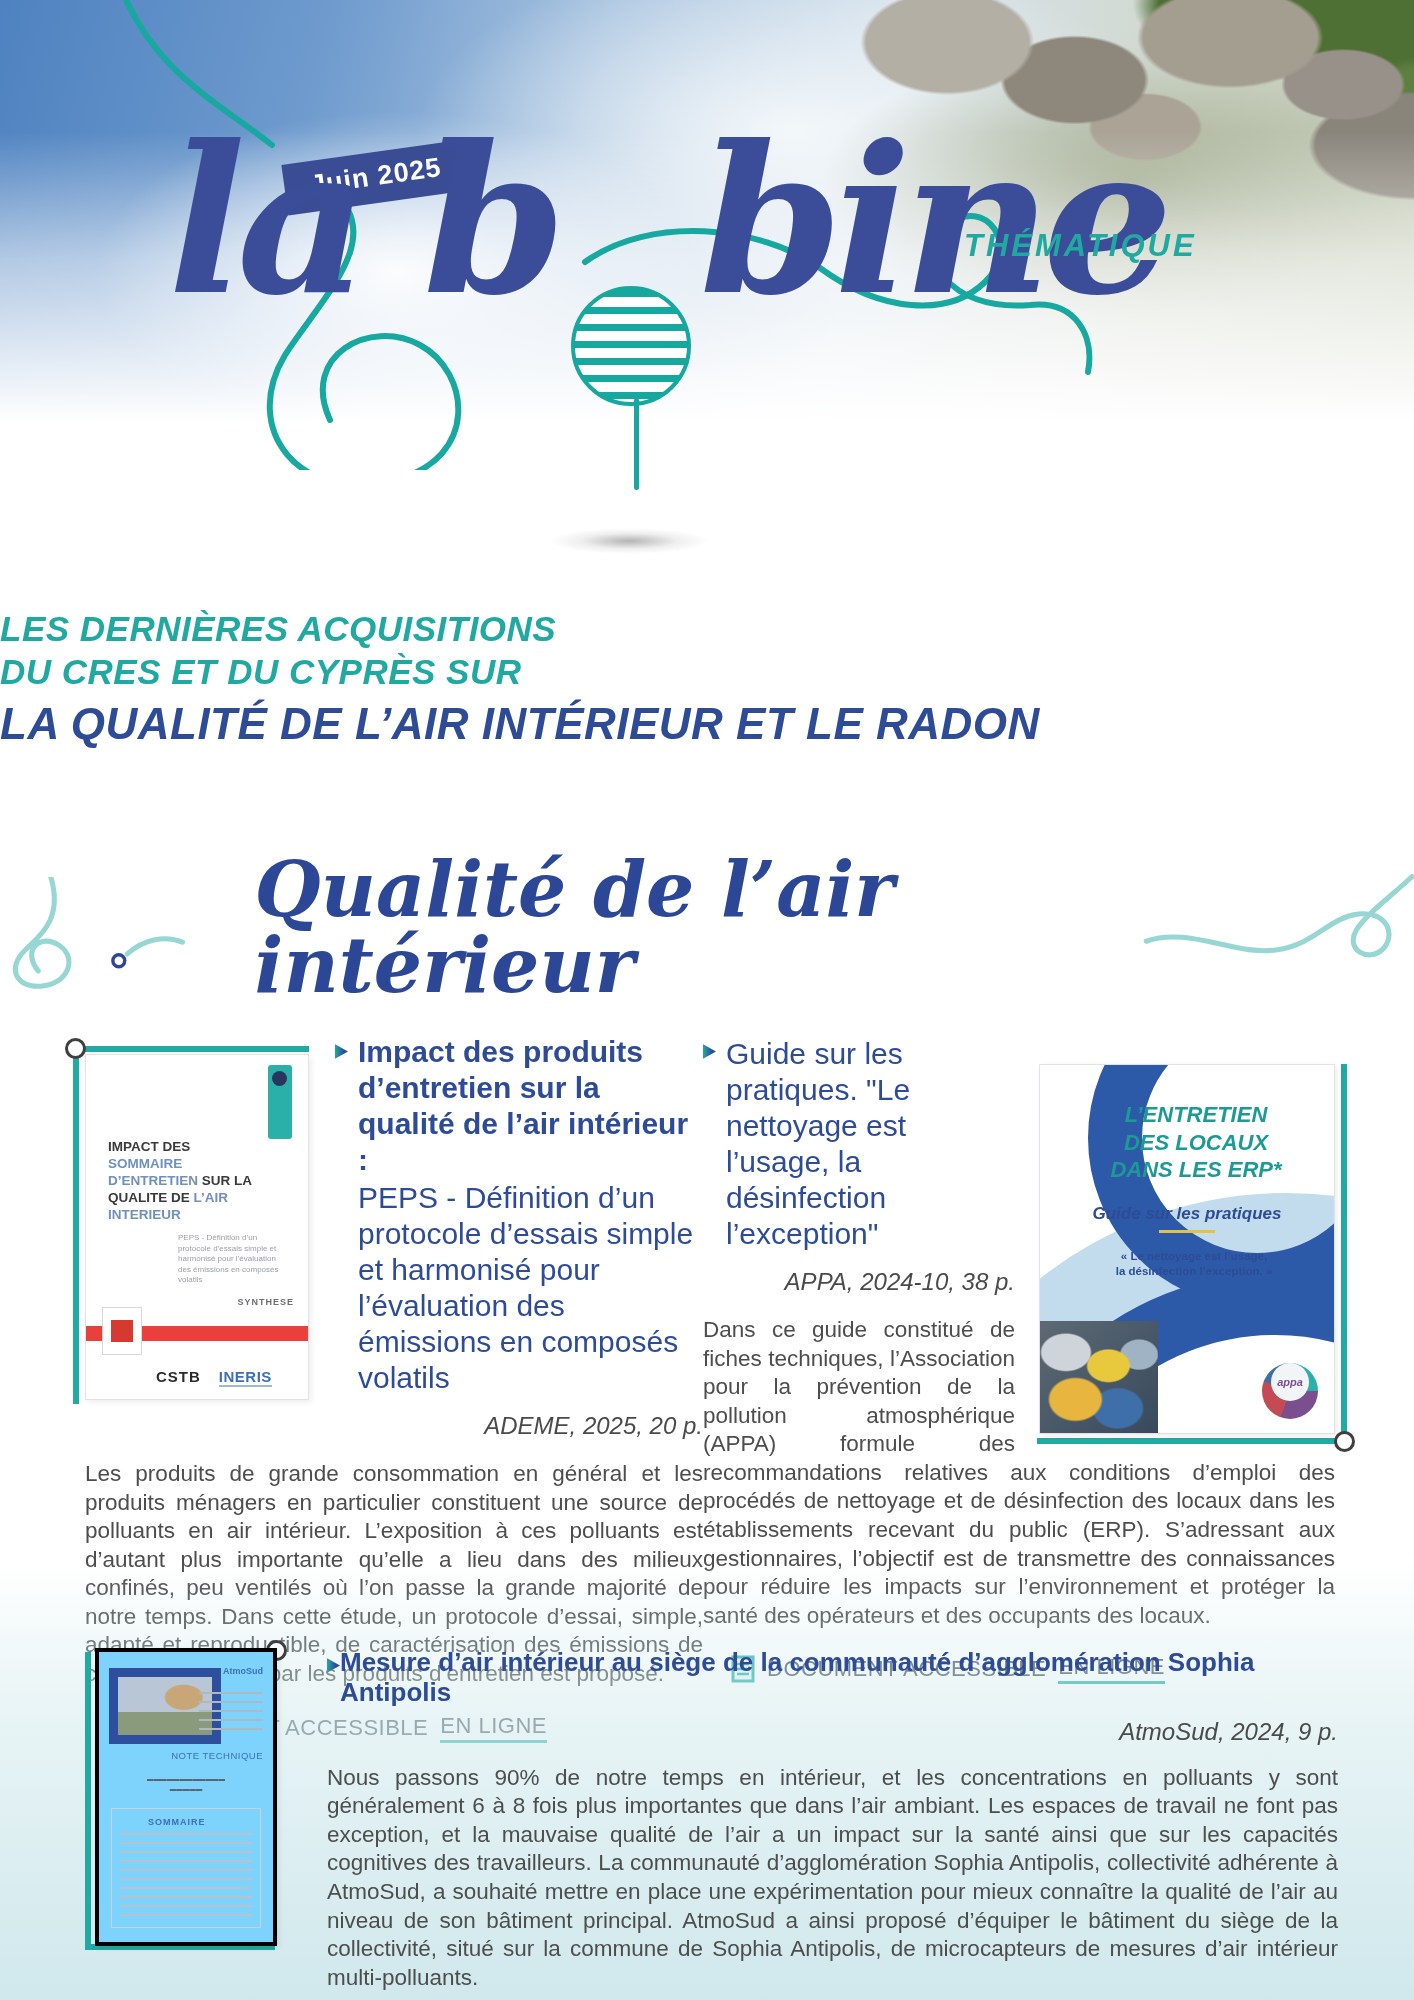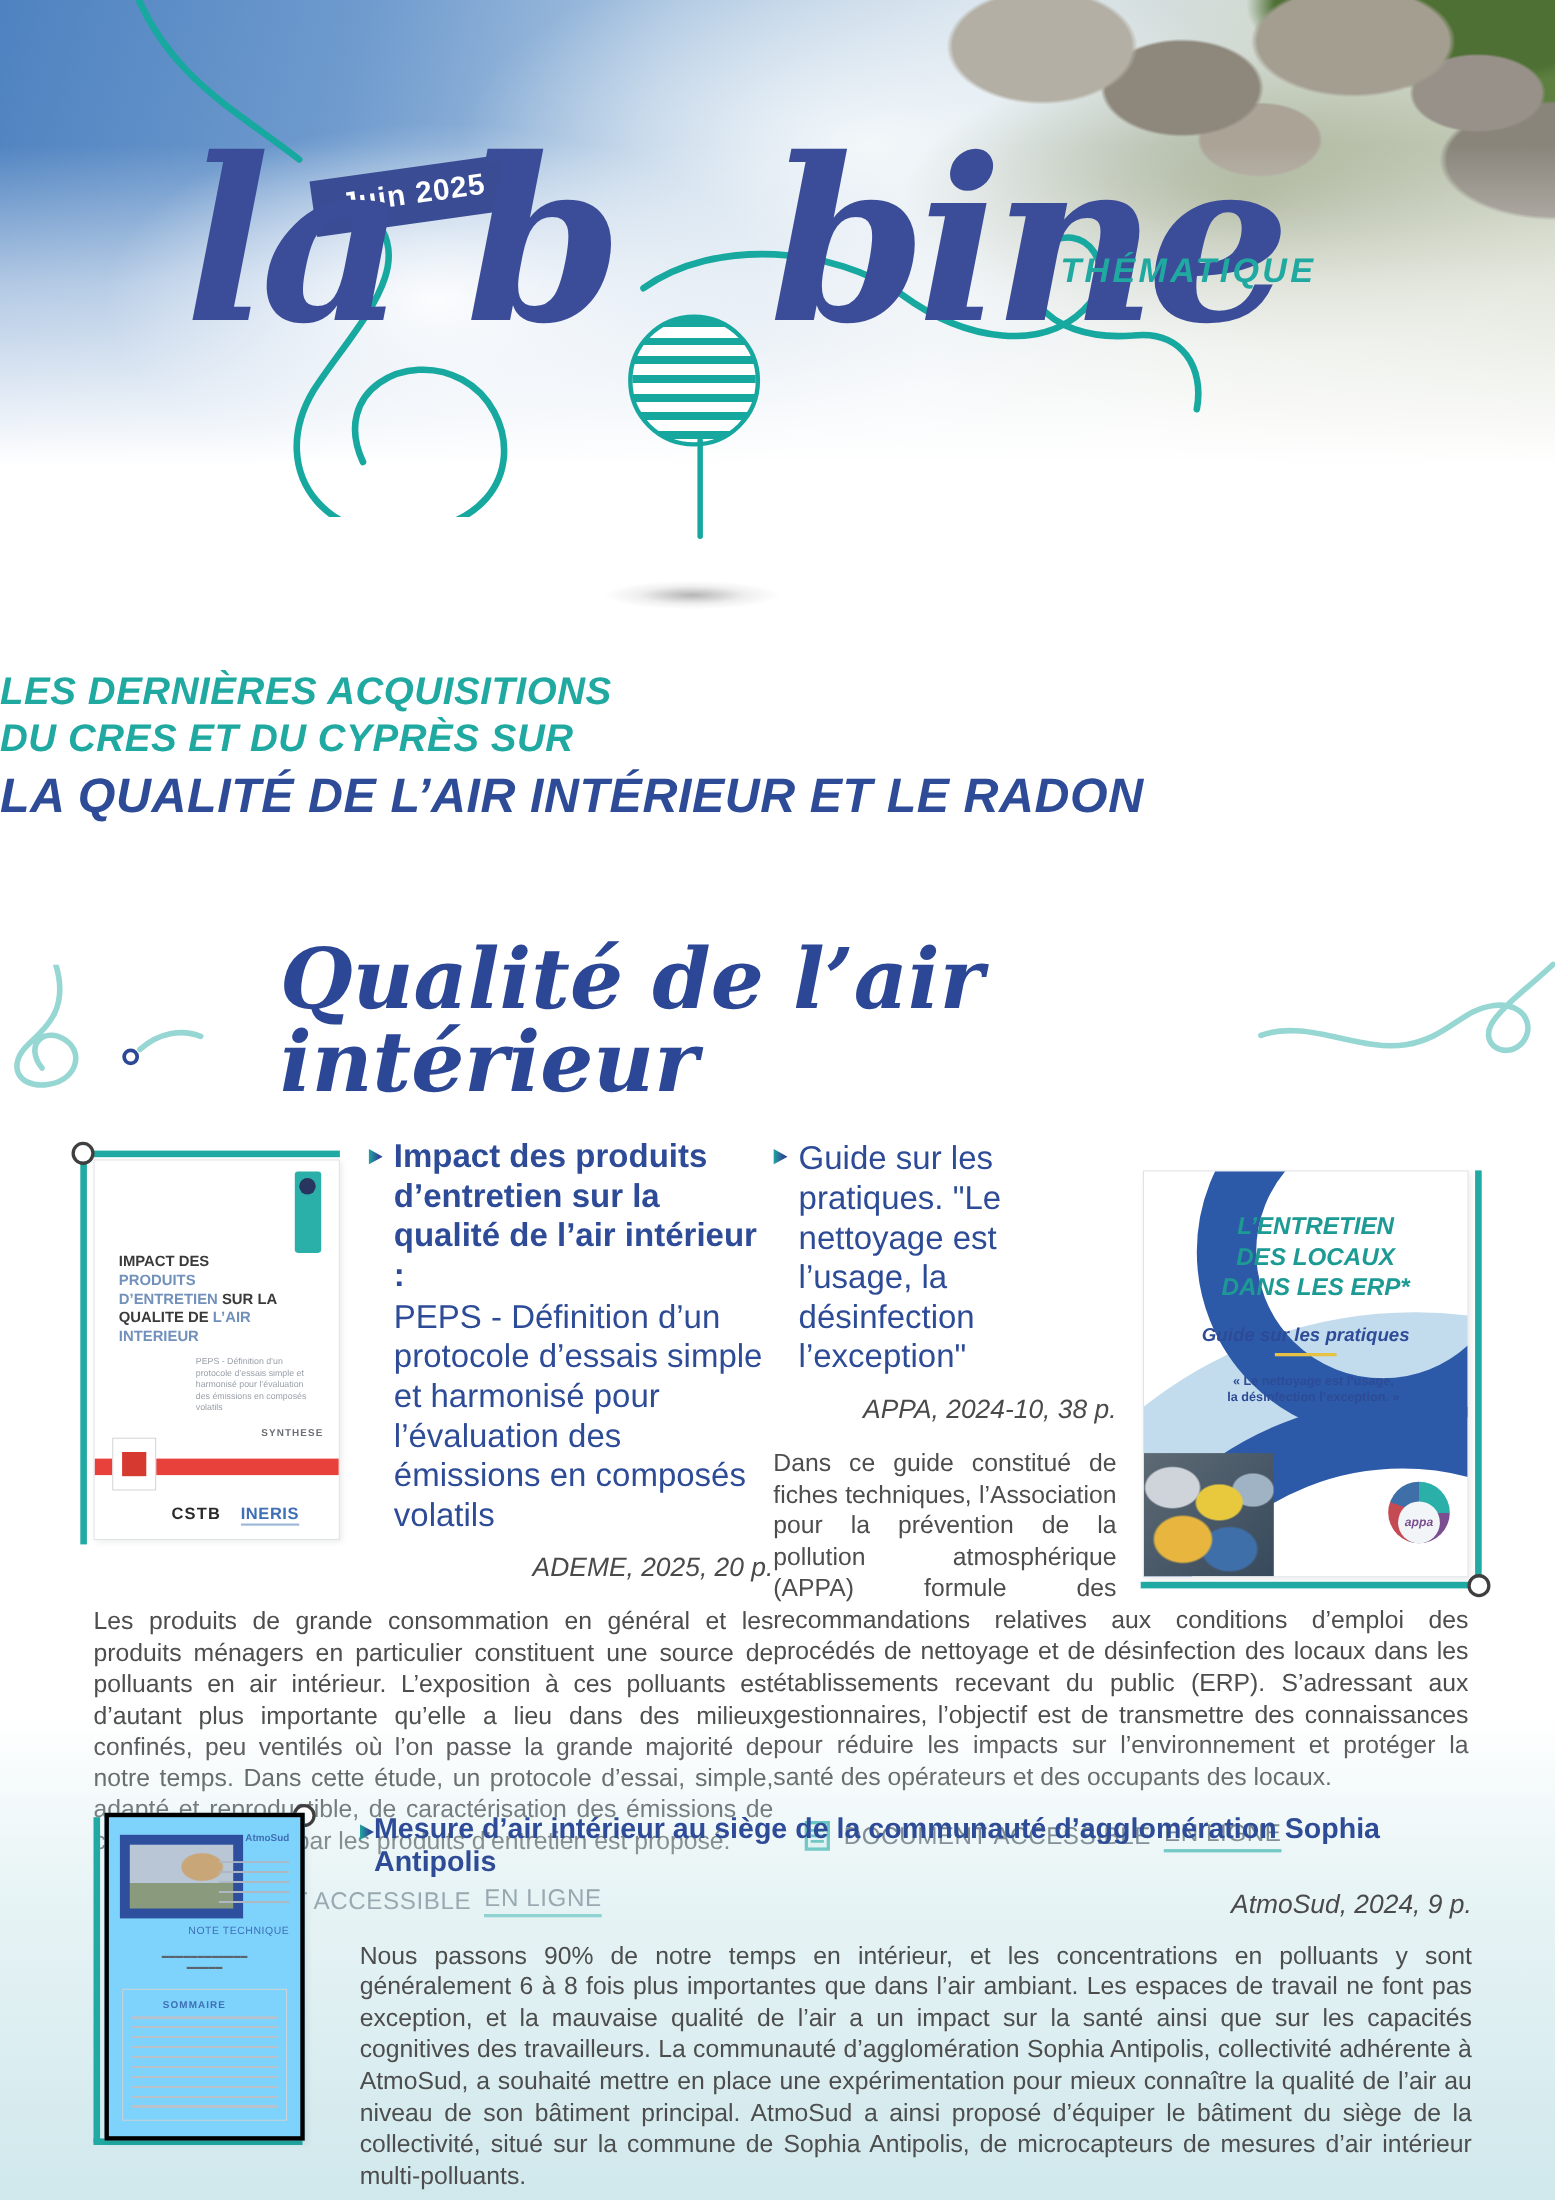--- a/index.html
+++ b/index.html
@@ -99,23 +99,23 @@
   .c2-sub i{display:block;width:56px;height:3px;background:#e5c245;margin:6px auto 0;}
   .c2-quote{position:relative;margin:16px 26px 0 40px;text-align:center;color:#2d4b96;font-size:11.5px;
             font-weight:700;line-height:1.35;}
   .c2-photo{position:absolute;left:0;bottom:0;width:118px;height:112px;background:
       radial-gradient(40px 30px at 22% 28%, #cfd4da 60%, rgba(0,0,0,0) 65%),
       radial-gradient(34px 26px at 58% 40%, #e8c93e 60%, rgba(0,0,0,0) 66%),
       radial-gradient(42px 34px at 30% 70%, #e8b63e 60%, rgba(0,0,0,0) 66%),
       radial-gradient(40px 32px at 66% 78%, #3f6fa8 60%, rgba(0,0,0,0) 66%),
       radial-gradient(30px 24px at 84% 30%, #9fb3c4 60%, rgba(0,0,0,0) 66%),
       linear-gradient(135deg,#5d6a74,#37495c);}
-  .c2-appa{position:absolute;right:16px;bottom:30px;width:56px;height:56px;border-radius:50%;
+  .c2-appa{position:absolute;right:16px;bottom:14px;width:56px;height:56px;border-radius:50%;
            background:conic-gradient(#2ab0a8 0 90deg,#7a4e8f 90deg 200deg,#c44a54 200deg 290deg,#3f6fa8 290deg 360deg);
-           display:flex;align-items:flex-end;justify-content:center;}
+           display:flex;align-items:flex-start;justify-content:center;}
   .c2-appa b{width:38px;height:38px;border-radius:50%;background:#f2f5f8;color:#7a4e8f;font-size:11px;
            display:flex;align-items:center;justify-content:center;font-style:italic;}
   
   .bottom-bg{position:absolute;left:0;top:1560px;width:1414px;height:440px;
              background:linear-gradient(180deg,rgba(213,235,238,0) 0%,rgba(213,235,238,.55) 35%,#d0e8ec 100%);}
   .bottom{position:absolute;top:1648px;left:95px;width:1243px;display:flex;gap:56px;}
   .cover3-wrap{flex:0 0 auto;width:176px;height:292px;position:relative;}
   .cover3{position:relative;width:174px;height:290px;background:#7dd3fc;border:4px solid #000000;
           overflow:hidden;box-shadow:2px 2px 6px rgba(0,0,0,.08);}
   .c3-photo{position:absolute;left:10px;top:16px;width:112px;height:76px;background:#2d4f9e;
@@ -190,21 +190,21 @@
       <div class="cover1-wrap">
         <span class="frame-h" style="top:-8px;left:-12px;width:236px;height:6px;"></span>
         <span class="frame-h" style="top:-8px;left:-12px;width:6px;height:358px;"></span>
         <span class="pin" style="top:-16px;left:-20px;"></span>
         <div class="cover1">
           <div class="c1-tab">
               <span class="dot"></span>
             </div>
           <div class="c1-title">
             <span class="c1-dash"></span>
-            <span class="dk">IMPACT DES </span><span class="bl">PRODUITS D’ENTRETIEN </span><span class="dk">SUR LA QUALITE DE </span><span class="bl">L’AIR INTERIEUR</span>
+            <span class="dk">IMPACT DES </span><span class="bl">SOMMAIRE D’ENTRETIEN </span><span class="dk">SUR LA QUALITE DE </span><span class="bl">L’AIR INTERIEUR</span>
           </div>
           <div class="c1-sub">PEPS - Définition d’un protocole d’essais simple et harmonisé pour l’évaluation des émissions en composés volatils</div>
           <div class="c1-type">SYNTHESE</div>
           <div class="c1-stripe"></div>
           <div class="c1-ademe">
               <span></span>
             </div>
           <div class="c1-logos">
             <span class="c1-cstb">CSTB</span>
             <span class="c1-ineris">INERIS</span>

